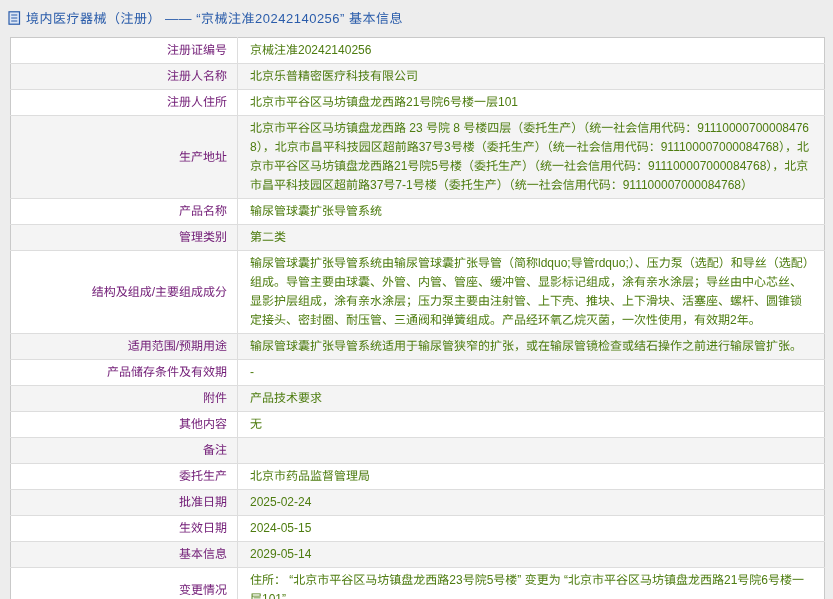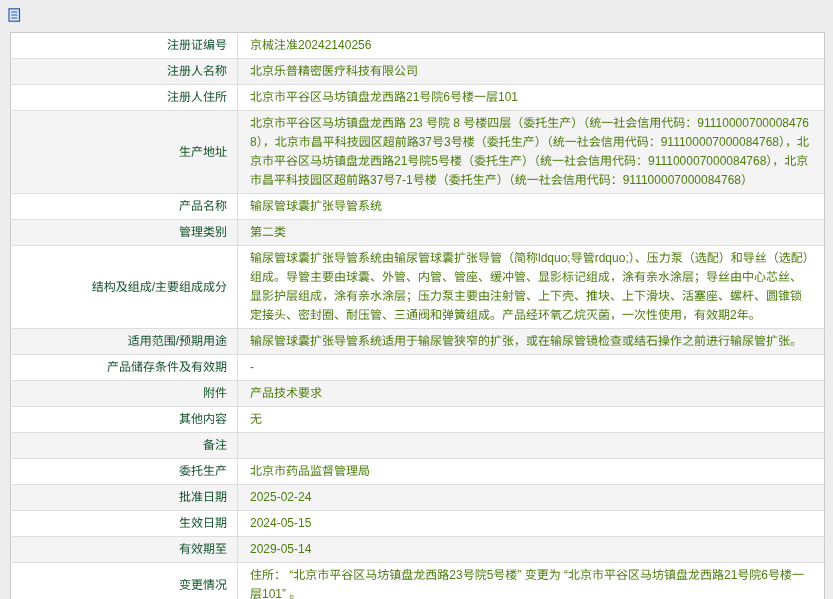--- a/index.html
+++ b/index.html
@@ -32,41 +32,42 @@
   .info-table td{
     border-top:1px solid #ddd;
     vertical-align:middle;
     line-height:19px;
     padding:3px 12px;
   }
   .info-table tr:first-child td{border-top:none;}
   td.cell-label{
     width:208px;
     text-align:right;
-    color:#14532d;
+    color:#701a75;
     padding:3px 10px 3px 8px;
     border-right:1px solid #ddd;
     white-space:nowrap;
   }
   td.cell-value{
     text-align:left;
     color:#4d7c0f;
     word-break:break-all;
   }
 </style>
 </head>
 <body>
 
 <div class="page-header">
   <svg class="doc-icon" viewBox="0 0 13 14">
     <rect x="1" y="0.8" width="10.5" height="12.4" fill="#dce6f5" stroke="#2a5caa" stroke-width="1.2"></rect>
     <line x1="3.2" y1="4" x2="9.3" y2="4" stroke="#2a5caa" stroke-width="1"></line>
     <line x1="3.2" y1="7" x2="9.3" y2="7" stroke="#2a5caa" stroke-width="1"></line>
     <line x1="3.2" y1="10" x2="9.3" y2="10" stroke="#2a5caa" stroke-width="1"></line>
   </svg>
+  <span class="page-title">境内医疗器械（注册） —— “京械注准20242140256” 基本信息</span>
 </div>
 
 <table class="info-table">
   <tbody>
     <tr>
       <td class="cell-label">注册证编号</td>
       <td class="cell-value">京械注准20242140256</td>
     </tr>
     <tr>
       <td class="cell-label">注册人名称</td>
@@ -118,21 +119,21 @@
     </tr>
     <tr>
       <td class="cell-label">批准日期</td>
       <td class="cell-value">2025-02-24</td>
     </tr>
     <tr>
       <td class="cell-label">生效日期</td>
       <td class="cell-value">2024-05-15</td>
     </tr>
     <tr>
-      <td class="cell-label">有效期至</td>
+      <td class="cell-label">基本信息</td>
       <td class="cell-value">2029-05-14</td>
     </tr>
     <tr>
       <td class="cell-label">变更情况</td>
       <td class="cell-value">住所： “北京市平谷区马坊镇盘龙西路23号院5号楼” 变更为 “北京市平谷区马坊镇盘龙西路21号院6号楼一层101” 。</td>
     </tr>
 
   </tbody>
 </table>
 

